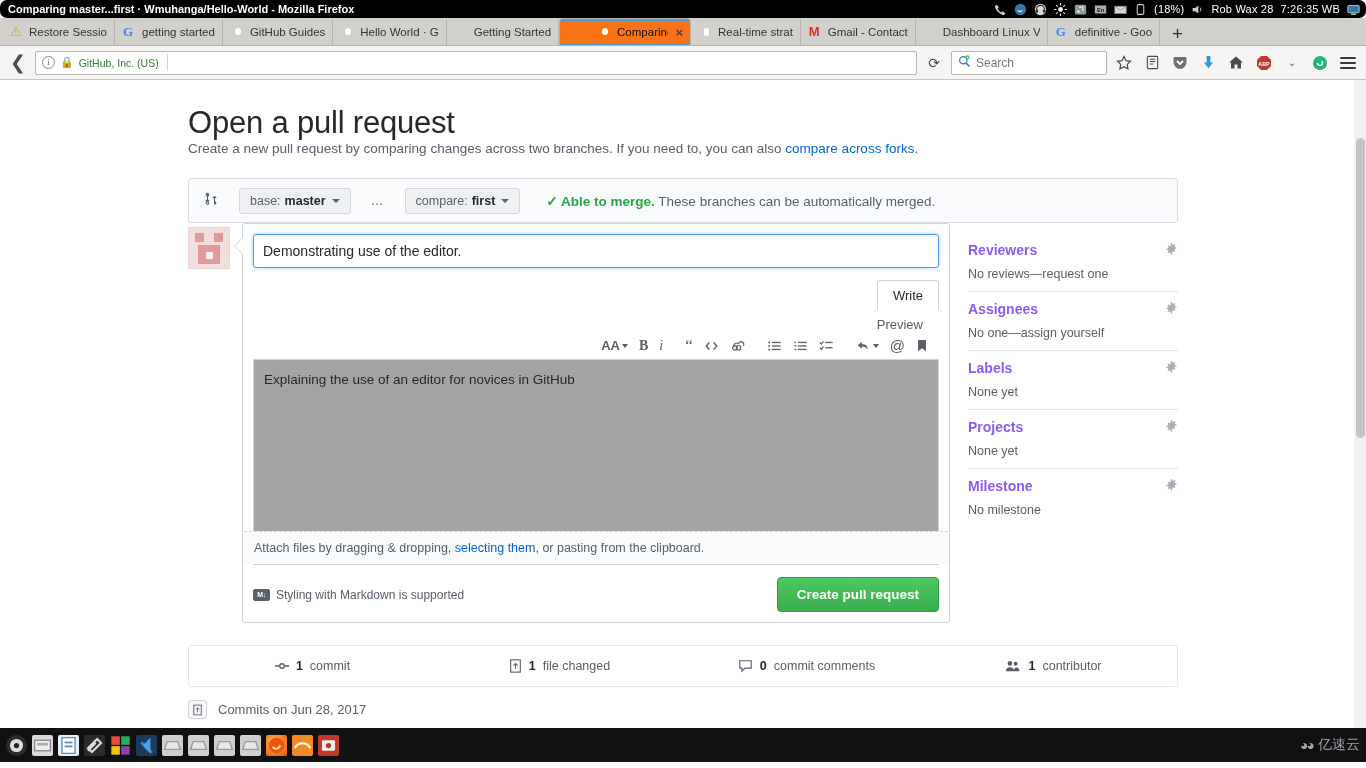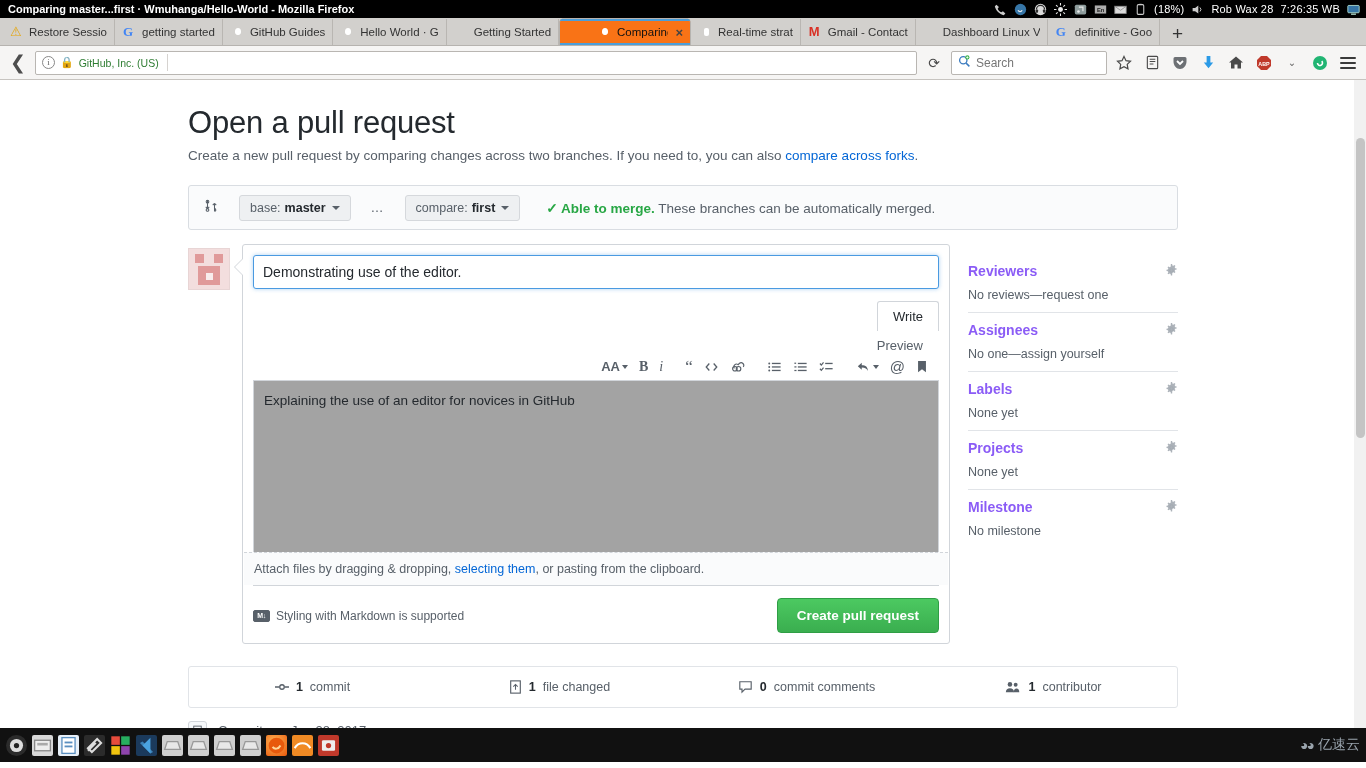--- a/index.html
+++ b/index.html
@@ -6,21 +6,21 @@
   html, body {
     width: 1366px; height: 768px; overflow: hidden;
     font-family: "Liberation Sans", sans-serif;
     background: #ffffff;
   }
 
   
   .titlebar {
     height: 18px; background: #000; color: #fff;
     display: flex; align-items: center; justify-content: space-between;
-    font-size: 11px; font-weight: bold; padding: 0 4px;
+    font-size: 11px; font-weight: bold; padding: 0 4px; border-radius: 7px;
   }
   .titlebar-text { padding-left: 4px; white-space: nowrap; }
   .tray { display: flex; align-items: center; gap: 7px; font-size: 11px; padding-right: 2px; }
   .tray-ico { width: 13px; height: 13px; display: inline-block; position: relative; opacity: .92; }
   .tray-txt { font-weight: normal; font-size: 11px; letter-spacing: .2px; }
 
   
   .tabstrip {
     height: 28px; background: #d2d0cd;
     display: flex; align-items: flex-end; padding-left: 2px; position: relative;
@@ -84,42 +84,42 @@
   }
   .toolicon { width: 22px; height: 22px; display:flex; align-items:center; justify-content:center; color:#4a4a4a; font-size:14px;}
   .hamburger { width:16px; height:12px; display:flex; flex-direction:column; justify-content:space-between; }
   .hamburger span { display:block; height:2px; background:#3a3a3a; border-radius:1px; }
 
   
   .page { position: relative; height: 648px; background: #fff; overflow: hidden; }
   .container { width: 990px; margin: 0 auto; padding-top: 24px; }
 
   h1.page-title { font-size: 31px; font-weight: normal; color: #24292e; letter-spacing: -.2px; line-height: 1.2;}
-  .subtitle { font-size: 13.5px; color: #586069; margin-top: 7px; }
+  .subtitle { font-size: 13.5px; color: #586069; }
   .subtitle a { color: #0366d6; text-decoration: none; }
 
   .compare-bar {
     margin-top: 22px; border: 1px solid #d9dde2; border-radius: 3px;
     background: #fafbfc; height: 45px; display: flex; align-items: center; gap: 20px; padding: 0 14px;
   }
   .fork-icon { color: #586069; font-size: 15px; width: 16px; text-align:center; }
   .branch-btn {
     border: 1px solid #d5d8dc; background: #eef0f2; border-radius: 3px;
     font-size: 12.5px; color: #586069; padding: 5px 10px; display: inline-flex; align-items: center; gap: 4px;
   }
   .branch-btn b { color: #24292e; }
   .caret { width: 0; height: 0; border-left: 4px solid transparent; border-right: 4px solid transparent;
     border-top: 4px solid #586069; display: inline-block; margin-left: 2px; }
   .dots { color: #586069; font-size: 13px; letter-spacing: 1px; }
   .merge-msg { font-size: 13.5px; color: #586069; margin-left: 6px; }
   .merge-msg .ok { color: #28a745; font-weight: bold; }
   .check { color: #28a745; font-weight: bold; font-size: 14px; margin-right: 3px;}
 
   
-  .cols { display: flex; margin-top: 14px; gap: 0; }
+  .cols { display: flex; gap: 0; }
   .left-col { width: 762px; display: flex; }
   .avatar {
     width: 42px; height: 42px; flex: 0 0 42px; margin-top: 4px;
     background: #f3dede; border: 1px solid #e8d5d5; position: relative; overflow: hidden;
   }
   .avatar i { position: absolute; background: #e09a9a; display:block; }
 
   .comment-box { flex: 1 1 auto; margin-left: 12px; position: relative; }
   .comment-box::before {
     content:""; position:absolute; left:-8px; top:15px; width:0; height:0;

